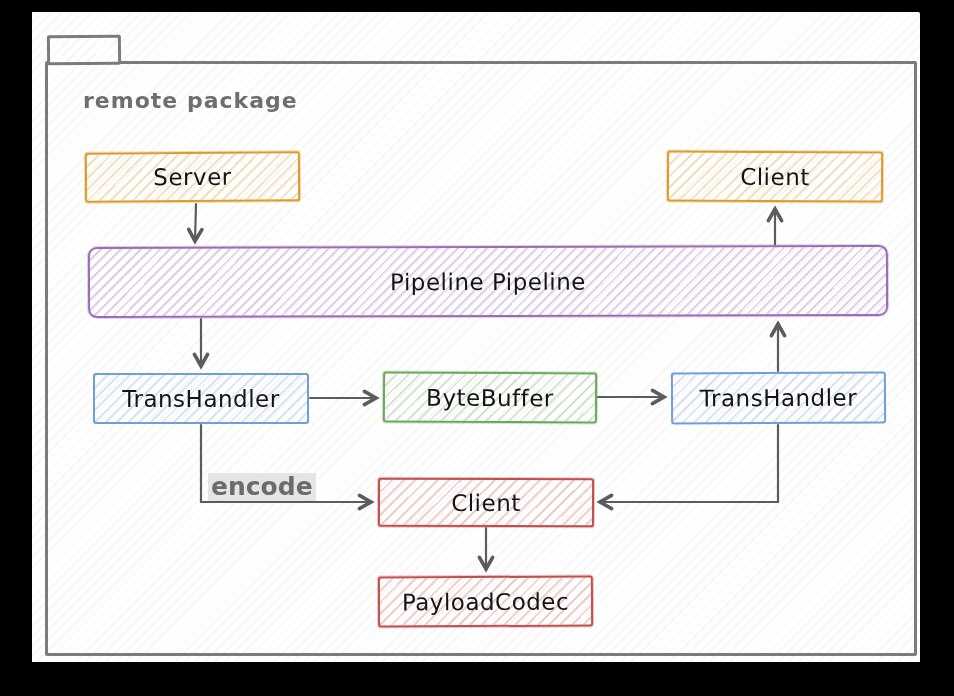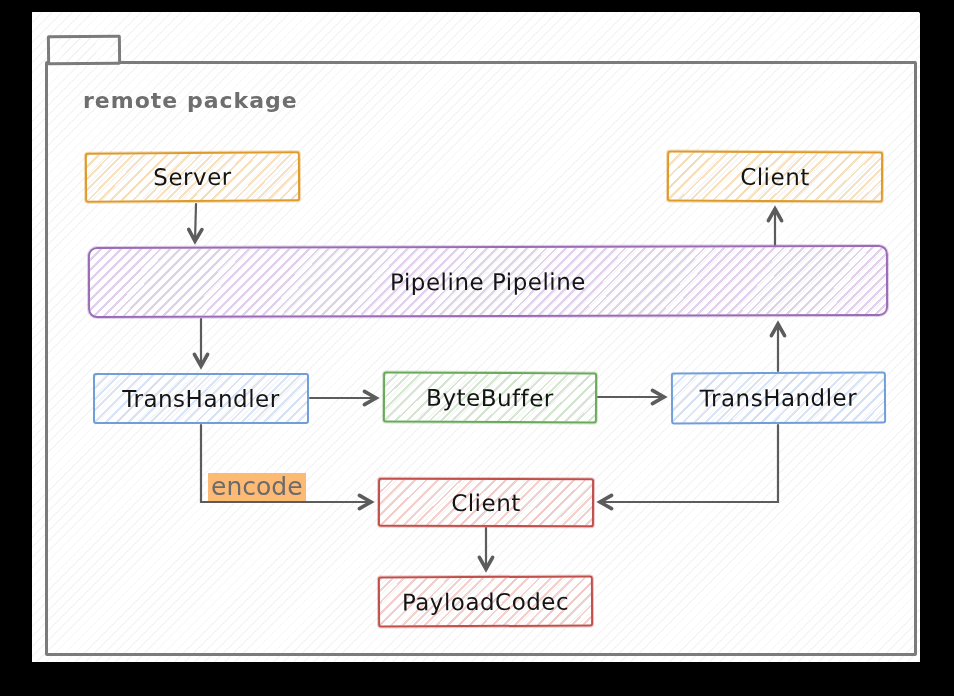--- a/index.html
+++ b/index.html
@@ -106,23 +106,23 @@
   .n-pipeline      { left: 88px;  top: 246px; width: 800px; height: 71px; transform: rotate(-0.15deg); }
   .n-transhandler-left  { left: 93px;  top: 373px; width: 216px; height: 51px; }
   .n-bytebuffer    { left: 383px; top: 372px; width: 214px; height: 51px; transform: rotate(0.3deg); }
   .n-transhandler-right { left: 671px; top: 372px; width: 215px; height: 52px; transform: rotate(-0.3deg); }
   .n-codec         { left: 378px; top: 478px; width: 216px; height: 49px; transform: rotate(0.2deg); }
   .n-payloadcodec  { left: 378px; top: 576px; width: 215px; height: 51px; transform: rotate(-0.3deg); }
 
   .edge-label {
     position: absolute;
     font-size: 25px;
-    font-weight: 400;
+    font-weight: 700;
     color: #6b6b6b;
-    background: #fdba74;
+    background: #e5e5e5;
     padding: 0 3px;
     line-height: 28px;
   }
   .l-encode { left: 208px; top: 473px; }
   .l-decode { left: 678px; top: 473px; }
 </style>
 </head>
 <body>
 
 <div class="canvas">

